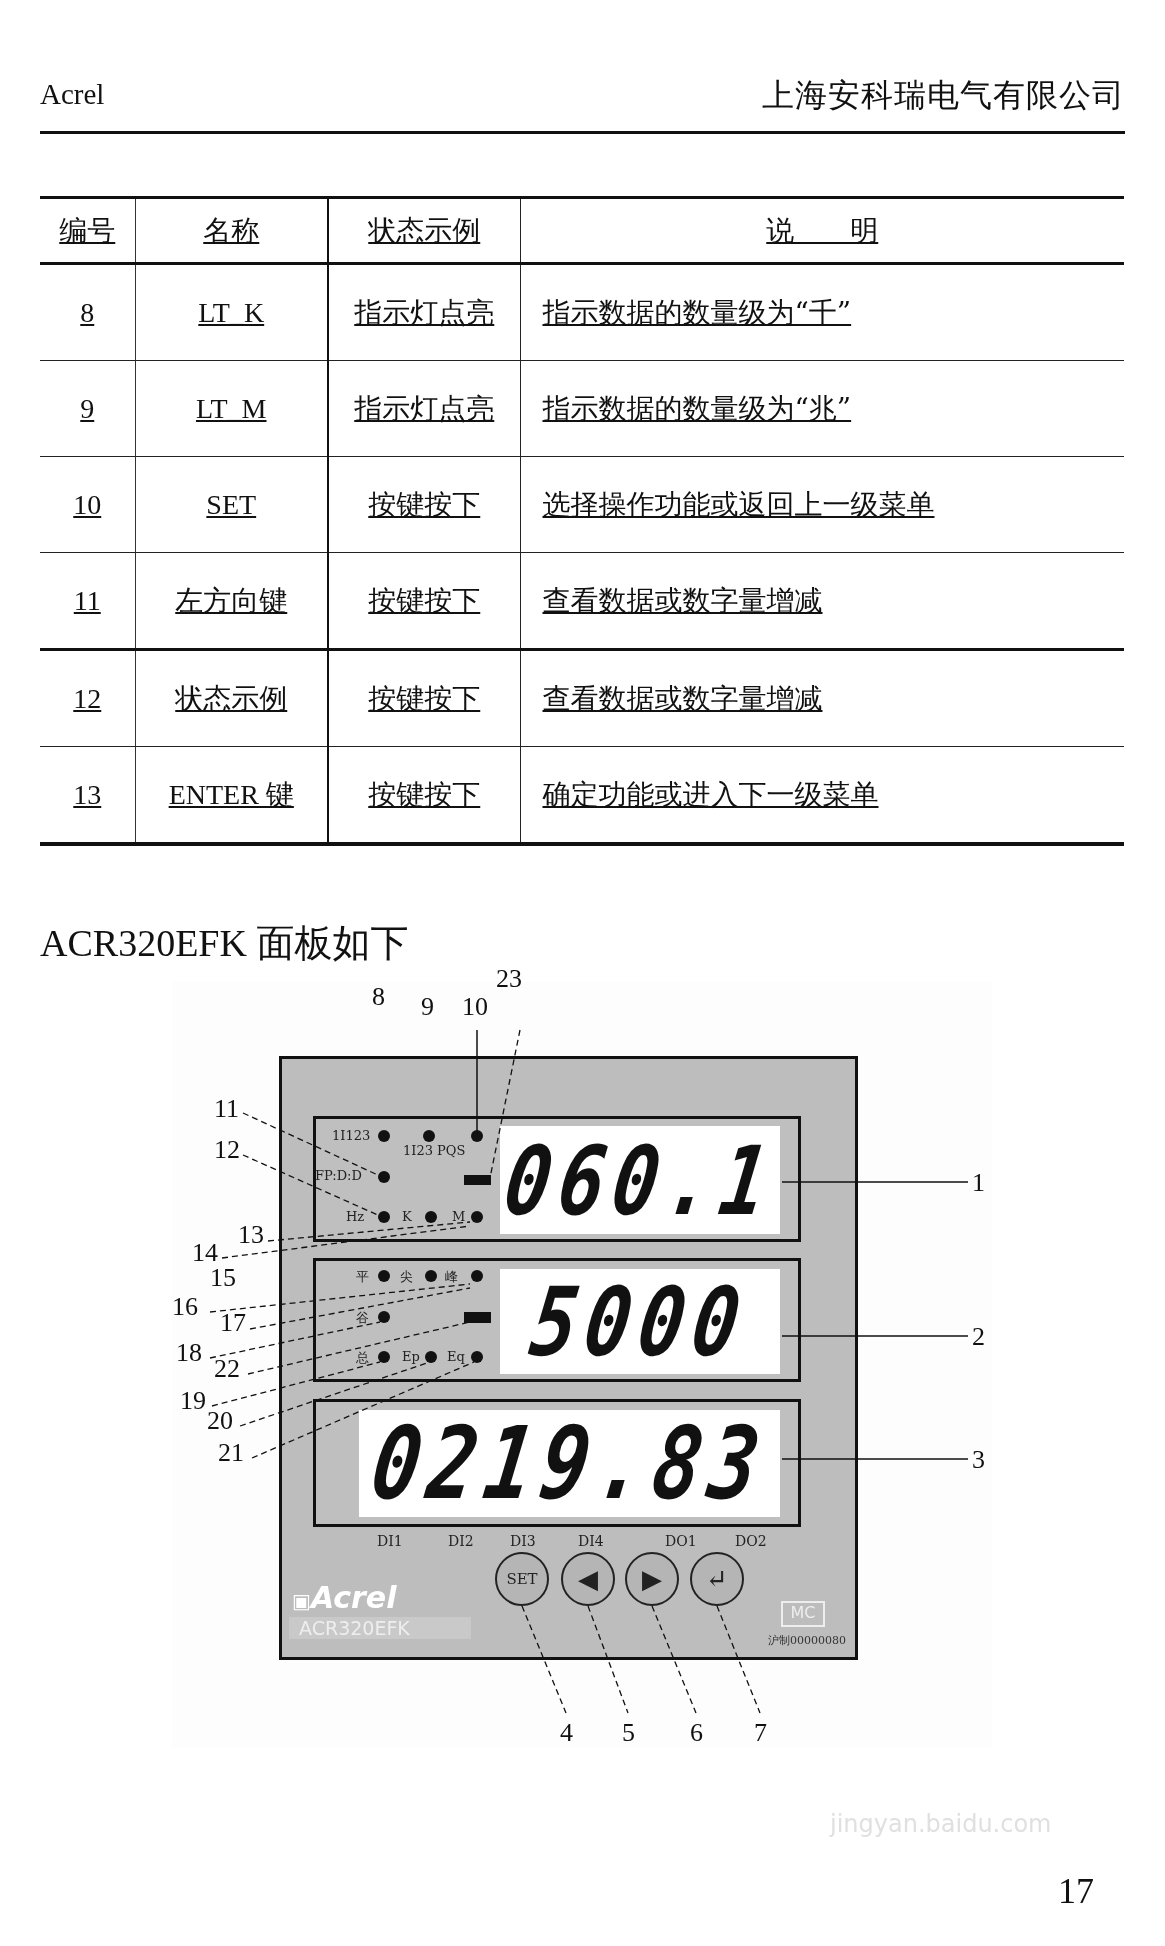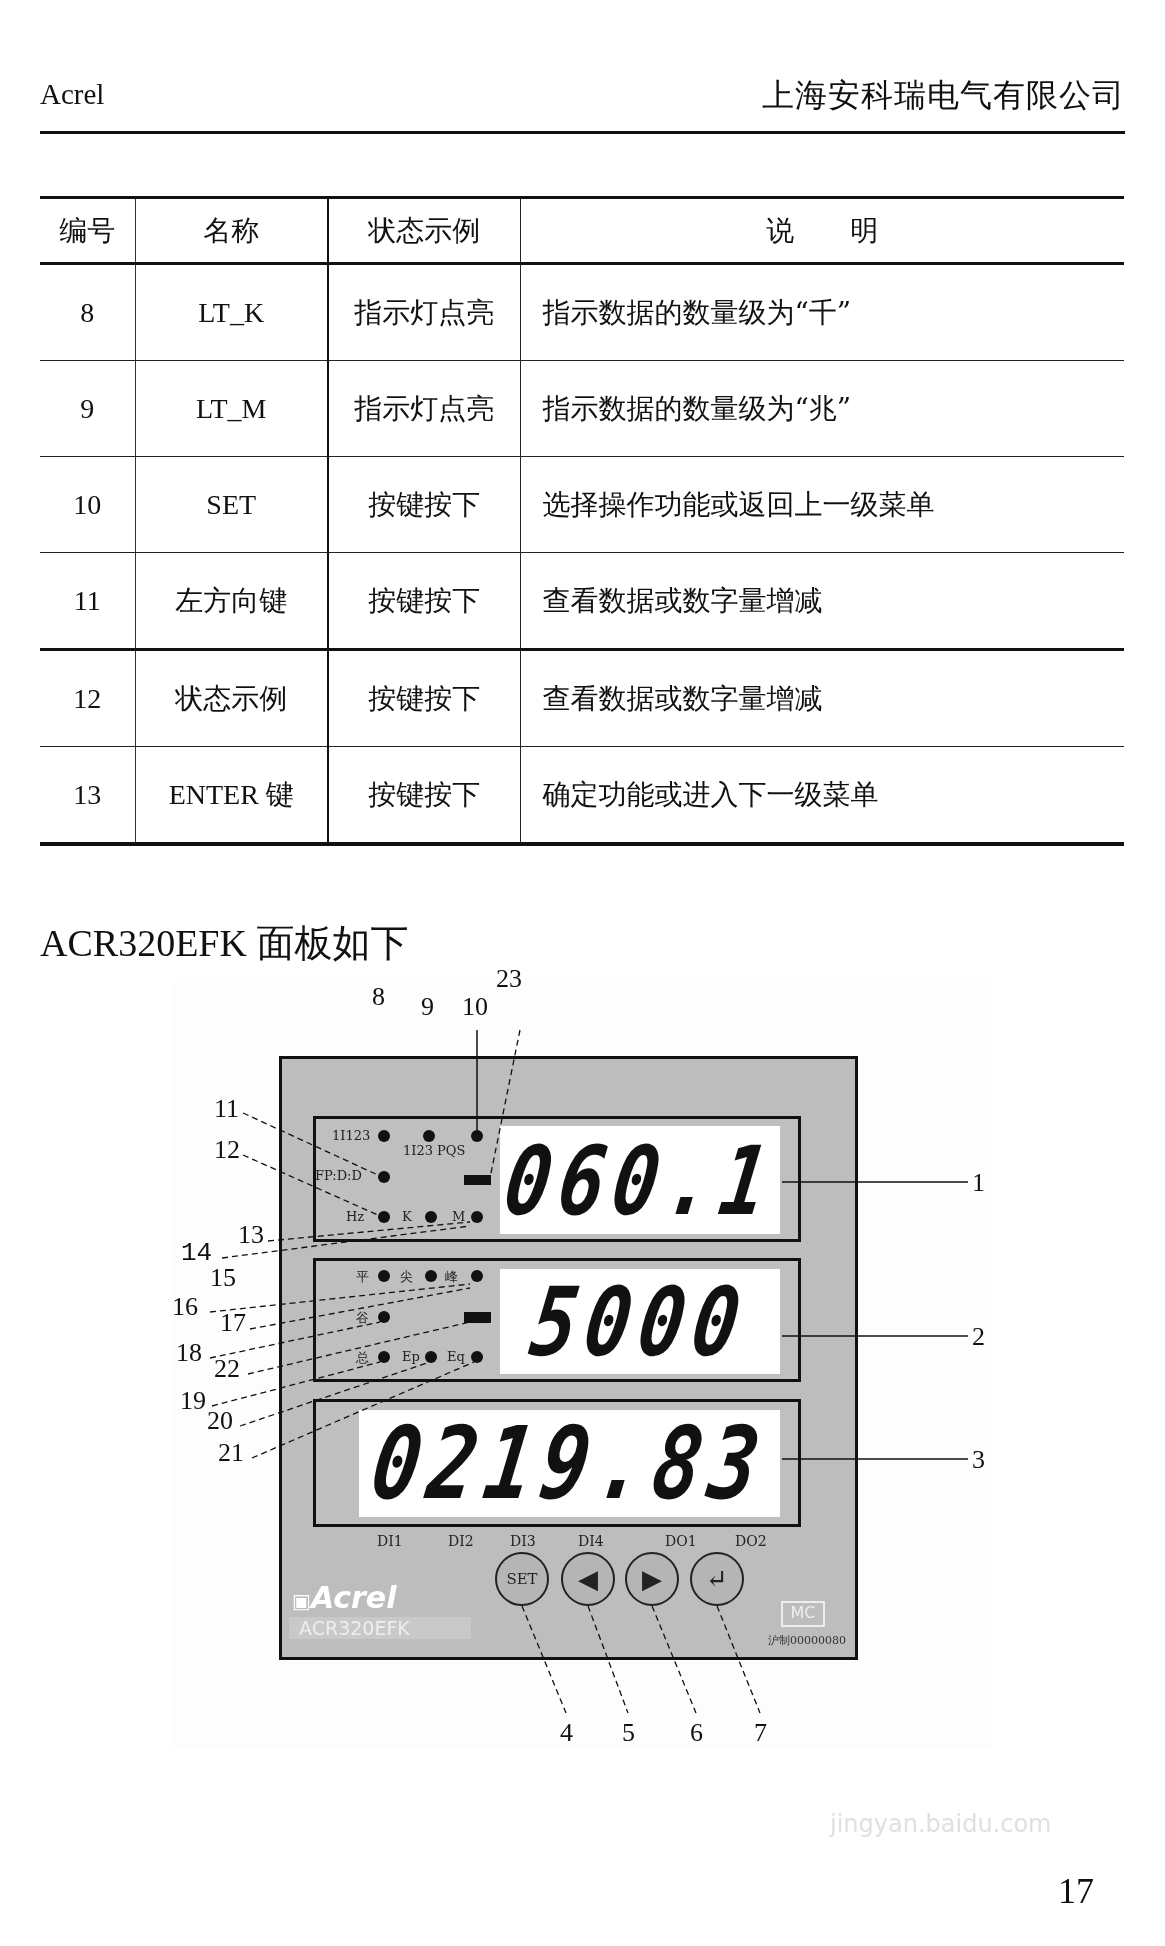--- a/index.html
+++ b/index.html
@@ -2,21 +2,21 @@
 <html><head>
 <meta charset="utf-8">
 <style>
   html,body{margin:0;padding:0;background:#fff;}
   body{width:1165px;height:1946px;position:relative;overflow:hidden;font-family:"DejaVu Serif","Liberation Serif",serif;color:#111;}
   .abs{position:absolute;}
   .hdr-left{left:40px;top:78px;font-size:29px;font-family:"Liberation Serif",serif;}
   .hdr-right{right:40px;top:74px;font-size:32px;letter-spacing:1px;}
   .hdr-rule{left:40px;top:131px;width:1085px;height:3px;background:#111;}
   table.spec{position:absolute;left:40px;top:196px;width:1084px;border-collapse:collapse;table-layout:fixed;}
-  table.spec td, table.spec th{border-right:1px solid #222;border-bottom:1px solid #222;font-weight:normal;font-size:28px;text-align:center;padding:0;}
+  table.spec td, table.spec th{border-right:1px solid #222;border-bottom:1px solid #222;font-weight:normal;font-size:28px;text-align:center;padding:0;text-decoration:underline;}
   table.spec th{height:63px;border-top:3px solid #111;border-bottom:3px solid #111;}
   table.spec td{height:95px;}
   table.spec tr > *:last-child{border-right:none;text-align:left;padding-left:22px;}
   table.spec th:last-child{text-align:center;padding-left:0;}
   table.spec .c1{border-right:1px solid #333;}
   table.spec .c2{border-right:2px solid #111;}
   table.spec tr.last td{border-bottom:4px solid #111;}
   table.spec tr.thick td{border-bottom:3px solid #111;}
   .lat{font-family:"Liberation Serif",serif;}
   .sec-title{left:40px;top:918px;font-size:38px;}
@@ -201,21 +201,21 @@
   </g>
 </svg>
 
 <div class="abs num" style="left:372px;top:982px;">8</div>
 <div class="abs num" style="left:421px;top:992px;">9</div>
 <div class="abs num" style="left:462px;top:992px;">10</div>
 <div class="abs num" style="left:496px;top:964px;">23</div>
 <div class="abs num" style="left:214px;top:1094px;">11</div>
 <div class="abs num" style="left:214px;top:1135px;">12</div>
 <div class="abs num" style="left:238px;top:1220px;">13</div>
-<div class="abs num" style="left:181px;top:1238px;font-family:Liberation Mono, monospace;">14</div>
+<div class="abs num" style="left:192px;top:1238px;">14</div>
 <div class="abs num" style="left:210px;top:1263px;">15</div>
 <div class="abs num" style="left:172px;top:1292px;">16</div>
 <div class="abs num" style="left:220px;top:1308px;">17</div>
 <div class="abs num" style="left:176px;top:1338px;">18</div>
 <div class="abs num" style="left:214px;top:1354px;">22</div>
 <div class="abs num" style="left:180px;top:1386px;">19</div>
 <div class="abs num" style="left:207px;top:1406px;">20</div>
 <div class="abs num" style="left:218px;top:1438px;">21</div>
 <div class="abs num" style="left:972px;top:1168px;">1</div>
 <div class="abs num" style="left:972px;top:1322px;">2</div>

